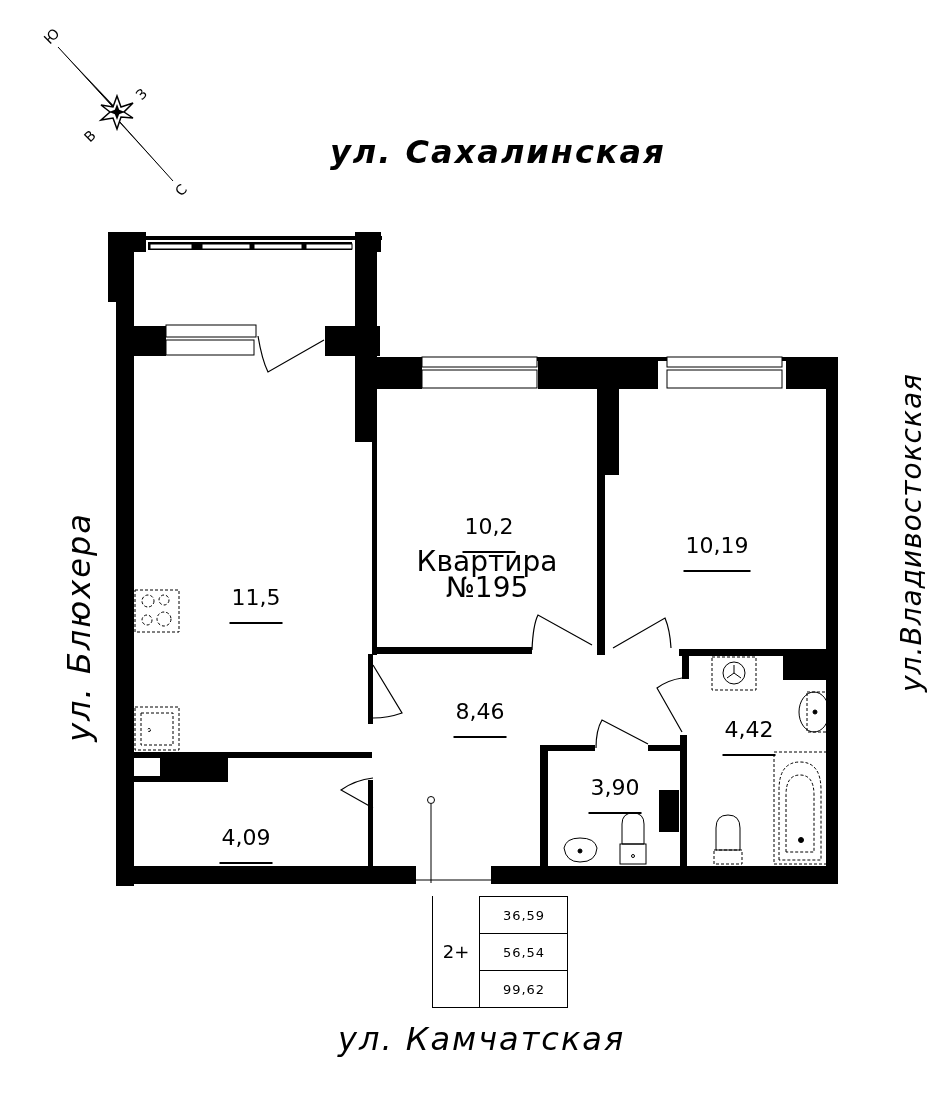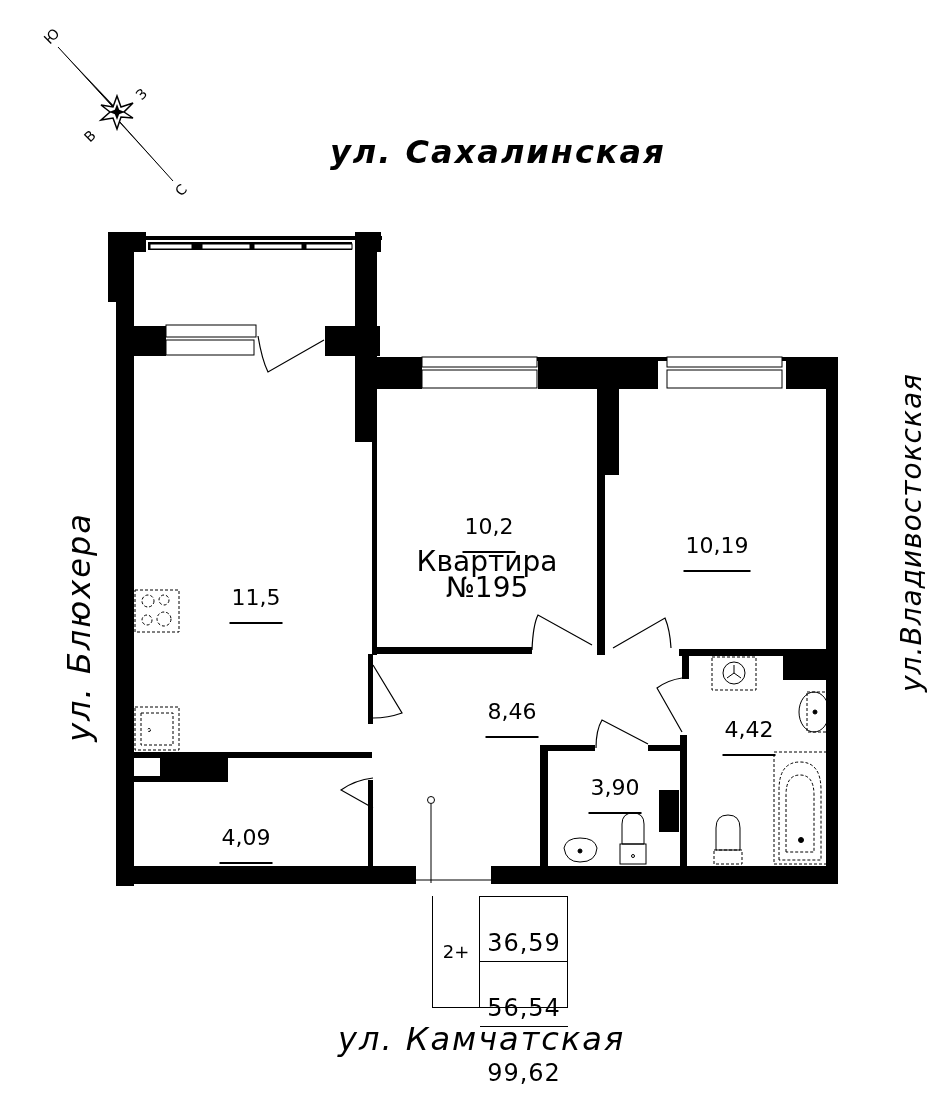--- a/index.html
+++ b/index.html
@@ -13,21 +13,21 @@
                transform:translateX(-50%); white-space:nowrap; }
   .apt-label { position:absolute; font-family:"DejaVu Sans", sans-serif; font-size:28px;
                line-height:26px; text-align:center; transform:translateX(-50%); white-space:nowrap; }
   .summary { position:absolute; left:432px; top:896px; width:134px; height:111px;
              border-left:1px solid #000; border-right:1px solid #000; border-bottom:1px solid #000; }
   .summary .rooms { position:absolute; left:0; top:0; width:46px; height:111px;
                     display:flex; align-items:center; justify-content:center; font-size:18px; }
   .summary .col { position:absolute; left:46px; top:0; width:88px; height:111px;
                   border-left:1px solid #000; }
   .summary .cell { height:36px; border-bottom:1px solid #000; display:flex; align-items:center;
-                   justify-content:center; font-size:24px; letter-spacing:1px;margin-top:28px; }
+                   justify-content:center; font-size:13px; letter-spacing:1px; }
   .summary .cell:last-child { border-bottom:none; }
   .compass-label { position:absolute; font-size:14px; font-family:"DejaVu Sans", sans-serif; }
 </style>
 </head>
 <body>
 
 <svg id="plan" viewBox="0 0 945 1103" xmlns="http://www.w3.org/2000/svg">
 
   <g>
     <polygon points="58,47 116,108 123,118" fill="#000"></polygon>
@@ -167,21 +167,21 @@
 <div class="compass-label" style="left:176px;top:182px;transform:rotate(-45deg);">С</div>
 
 <div class="street" style="left:330px;top:133px;font-weight:bold;">ул. Сахалинская</div>
 <div class="street" style="left:338px;top:1020px;">ул. Камчатская</div>
 <div class="street" style="left:-36px;top:608px;transform:rotate(-90deg);">ул. Блюхера</div>
 <div class="street" style="left:752px;top:516px;font-size:28px;letter-spacing:1px;transform:rotate(-90deg);">ул.Владивостокская</div>
 
 <div class="room-area" style="left:256px;top:586px;">11,5</div>
 <div class="room-area" style="left:489px;top:515px;">10,2</div>
 <div class="room-area" style="left:717px;top:510px;margin-top:24px;">10,19</div>
-<div class="room-area" style="left:512px;top:700px;">8,46</div>
+<div class="room-area" style="left:480px;top:700px;">8,46</div>
 <div class="room-area" style="left:246px;top:826px;">4,09</div>
 <div class="room-area" style="left:615px;top:776px;">3,90</div>
 <div class="room-area" style="left:749px;top:718px;">4,42</div>
 
 <div class="apt-label" style="left:487px;top:549px;">
   <div>Квартира</div>
   <div>№195</div>
 </div>
 
 <div class="summary">

